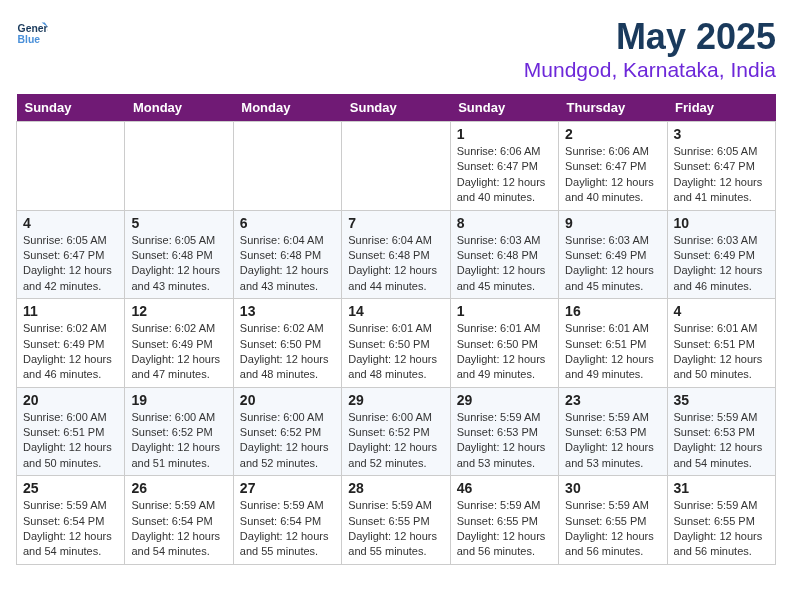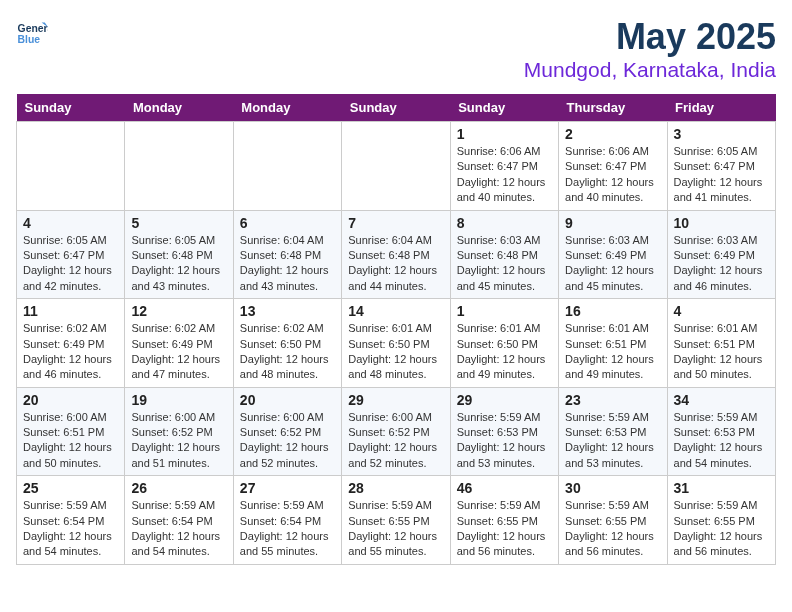--- a/index.html
+++ b/index.html
@@ -275,21 +275,21 @@
 and 53 minutes.</div>
         </td>
         <td>
           <div class="day-num">23</div>
           <div class="day-info" style="white-space: pre-line;">Sunrise: 5:59 AM
 Sunset: 6:53 PM
 Daylight: 12 hours
 and 53 minutes.</div>
         </td>
         <td>
-          <div class="day-num">34</div>
+          <div class="day-num">35</div>
           <div class="day-info" style="white-space: pre-line;">Sunrise: 5:59 AM
 Sunset: 6:53 PM
 Daylight: 12 hours
 and 54 minutes.</div>
         </td>
       </tr>
       <tr>
         <td>
           <div class="day-num">25</div>
           <div class="day-info" style="white-space: pre-line;">Sunrise: 5:59 AM

